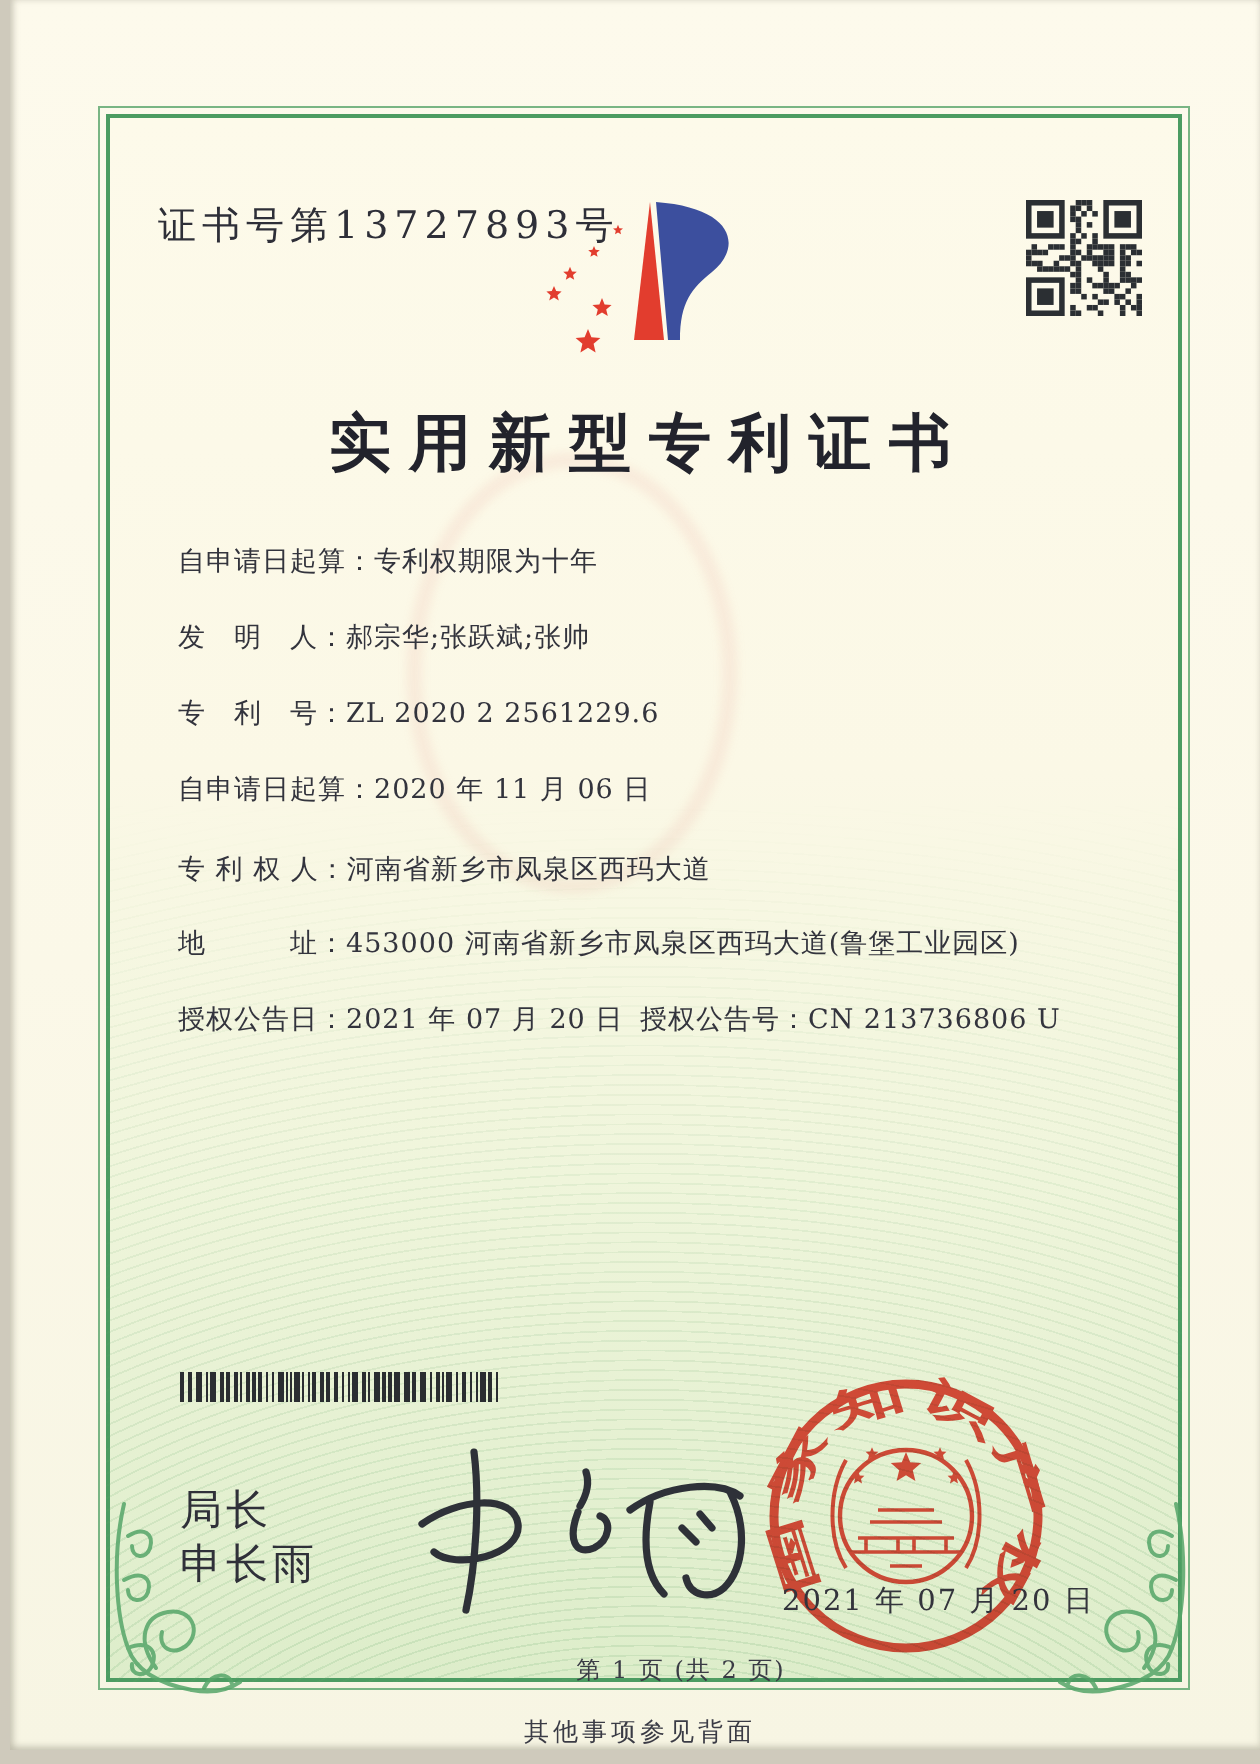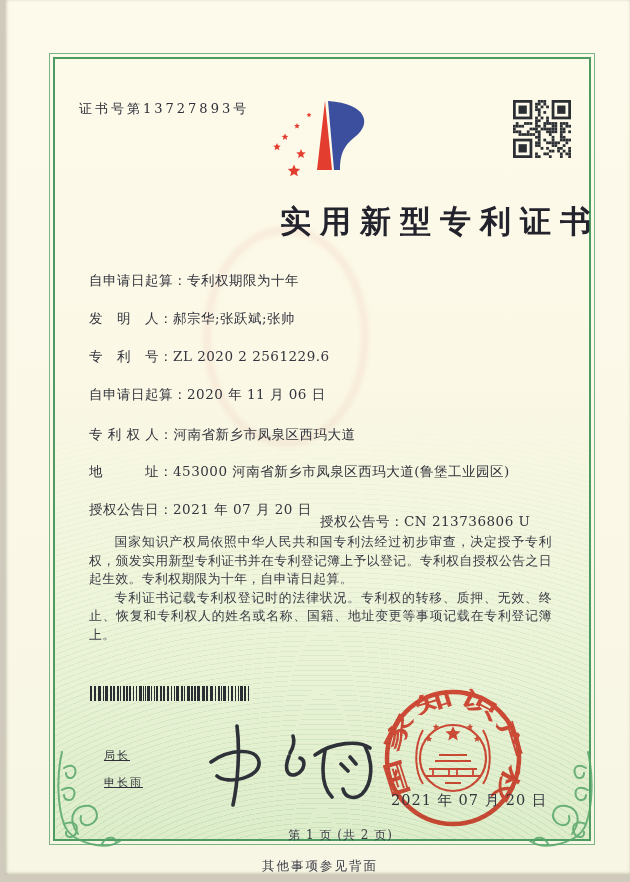--- a/index.html
+++ b/index.html
@@ -32,41 +32,41 @@
     mask-image:linear-gradient(180deg,transparent 0,rgba(0,0,0,.6) 45%,#000 100%);
     pointer-events:none;
   }
   .bleed-stamp{
     position:absolute;left:198px;top:226px;width:150px;height:205px;
     border-radius:50%;border:8px solid rgba(222,125,118,.10);
     filter:blur(2px);pointer-events:none;
   }
   .cert-no{
     position:absolute;left:74px;top:100px;
-    font-size:13px;letter-spacing:3px;color:#2e2f38;
+    font-size:19px;letter-spacing:3px;color:#2e2f38;
   }
   .logo{position:absolute;left:262px;top:97px;width:106px;height:86px;}
   .qr{position:absolute;left:508px;top:100px;width:58px;height:58px;}
   .title{
-    position:absolute;left:44px;width:551px;top:201px;text-align:right;
+    position:absolute;left:44px;width:551px;top:201px;text-align:center;
     font-size:31px;font-weight:700;color:#22232c;letter-spacing:9px;
   }
   .fields{position:absolute;left:84px;top:0;width:470px;font-size:13.5px;color:#33343d;}
   .frow{position:absolute;left:0;white-space:nowrap;letter-spacing:.5px;}
   .frow .lab{color:#33343d;}
   .frow .val{color:#33343d;}
-  .grant-no{position:absolute;left:231px;top:12px;white-space:nowrap;}
+  .grant-no{position:absolute;left:231px;top:0;white-space:nowrap;}
   .paras{
     position:absolute;left:84px;top:533px;width:463px;
     font-size:12.8px;line-height:18.6px;color:#3a3b45;text-align:justify;
     letter-spacing:.4px;
   }
   .paras p{margin:0;text-indent:2em;}
   .barcode{position:absolute;left:85px;top:686px;width:162px;height:15px;}
-  .signer{position:absolute;left:99px;top:742px;font-size:11px;color:#2f3039;letter-spacing:2px;line-height:27px;text-decoration:underline;}
+  .signer{position:absolute;left:85px;top:742px;font-size:21px;color:#2f3039;letter-spacing:2px;line-height:27px;}
   .signature{position:absolute;left:168px;top:720px;width:212px;height:90px;}
   .seal{position:absolute;left:368px;top:676px;width:162px;height:170px;opacity:.9;mix-blend-mode:multiply;}
   .seal-date{
     position:absolute;left:386px;top:791px;font-size:14.5px;color:#33343c;
     letter-spacing:1px;font-weight:400;
   }
   .page-num{
     position:absolute;left:60px;width:551px;top:827px;text-align:center;
     font-size:12px;color:#3a3b45;letter-spacing:1px;
   }
@@ -260,24 +260,20 @@
     </div>
     <div class="frow" style="top:463px">
       <span class="lab">地　　　址：</span><span class="val">453000 河南省新乡市凤泉区西玛大道(鲁堡工业园区)</span>
     </div>
     <div class="frow" style="top:501px">
       <span class="lab">授权公告日：</span><span class="val">2021 年 07 月 20 日</span>
       <span class="grant-no"><span>授权公告号：</span><span>CN 213736806 U</span></span>
     </div>
   </div>
 
-  <div class="paras">
-    <p>国家知识产权局依照中华人民共和国专利法经过初步审查，决定授予专利权，颁发实用新型专利证书并在专利登记簿上予以登记。专利权自授权公告之日起生效。专利权期限为十年，自申请日起算。</p>
-    <p>专利证书记载专利权登记时的法律状况。专利权的转移、质押、无效、终止、恢复和专利权人的姓名或名称、国籍、地址变更等事项记载在专利登记簿上。</p>
-  </div>
 
   <svg class="barcode" id="barcode-svg" viewBox="0 0 162 15">
       <rect x="0" y="0" width="2" height="15" fill="#2a2d31"></rect>
       <rect x="4" y="0" width="2" height="15" fill="#2a2d31"></rect>
       <rect x="8" y="0" width="3" height="15" fill="#2a2d31"></rect>
       <rect x="13" y="0" width="1" height="15" fill="#2a2d31"></rect>
       <rect x="15" y="0" width="3" height="15" fill="#2a2d31"></rect>
       <rect x="20" y="0" width="2" height="15" fill="#2a2d31"></rect>
       <rect x="23" y="0" width="2" height="15" fill="#2a2d31"></rect>
       <rect x="27" y="0" width="2" height="15" fill="#2a2d31"></rect>

